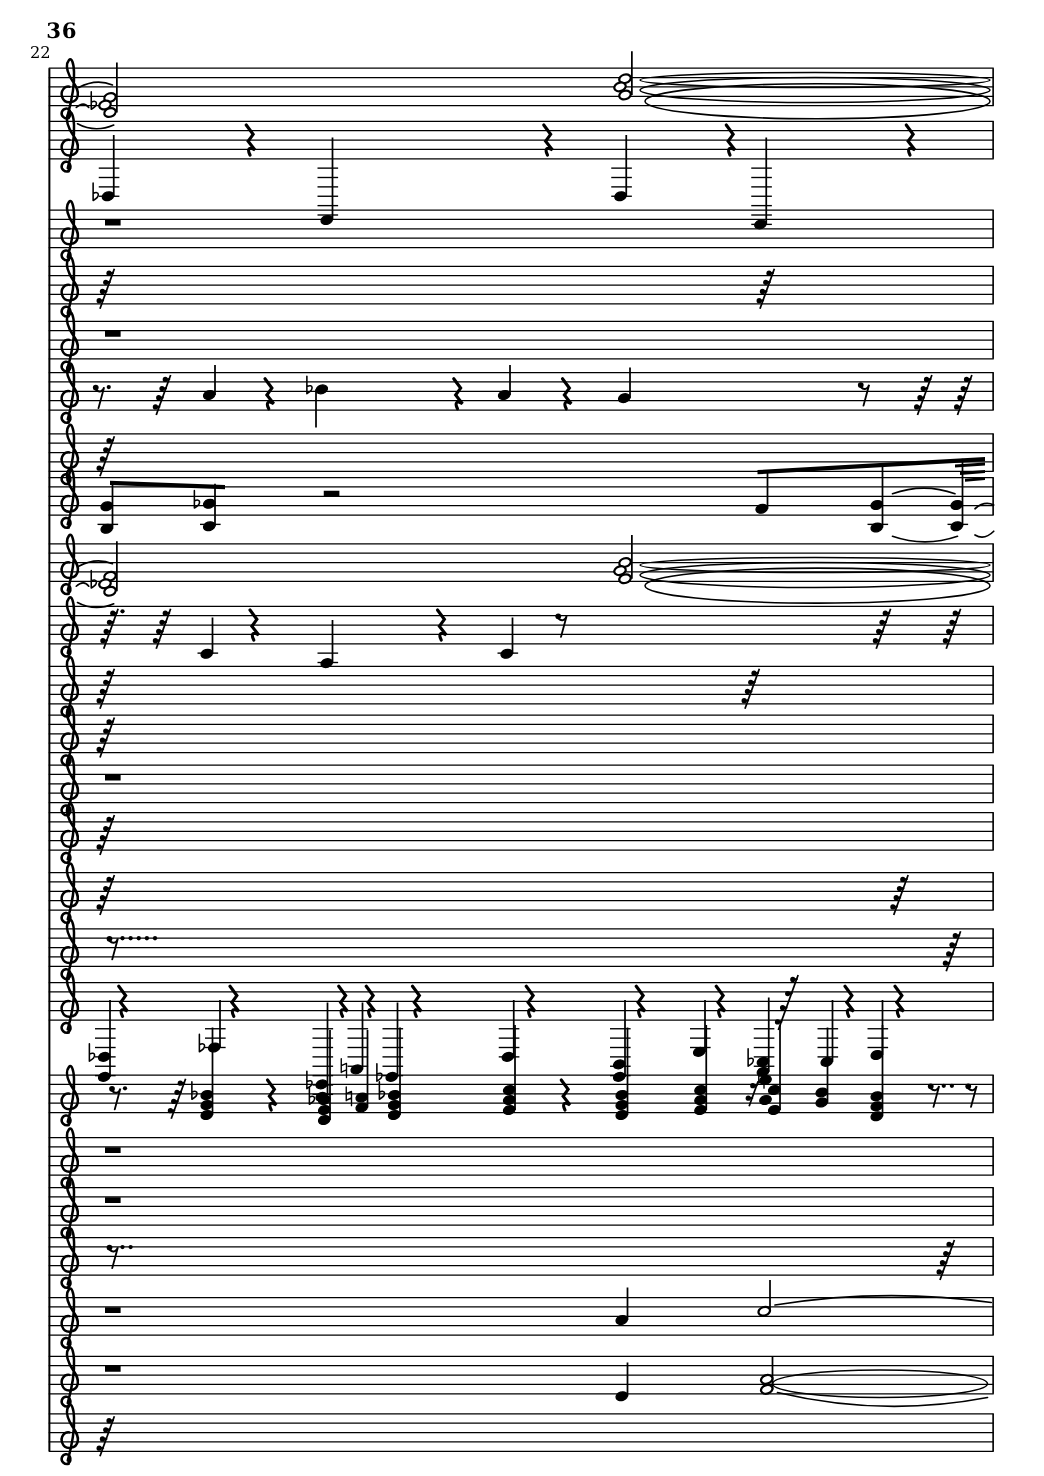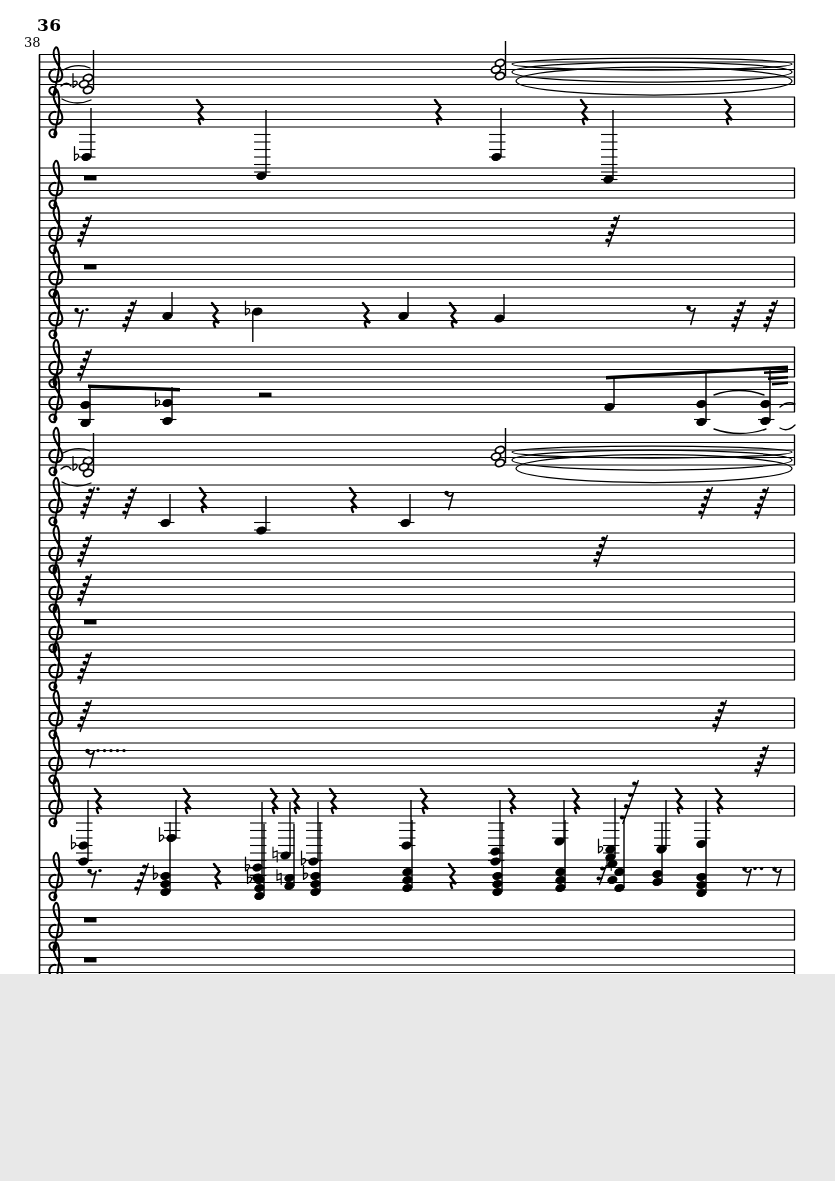--- a/index.html
+++ b/index.html
@@ -1,27 +1,27 @@
 <!DOCTYPE html>
 <html><head>
 <meta charset="utf-8">
 <style>
   html,body{margin:0;padding:0;background:#e8e8e8;}
-  .page{position:relative;width:835px;height:974px;background:#ffffff;overflow:hidden;
+  .page{position:relative;width:835px;height:1181px;background:#ffffff;overflow:hidden;
         font-family:"DejaVu Serif", serif;color:#000;}
   .pagenum{position:absolute;left:37px;top:15px;font-size:17px;font-weight:bold;letter-spacing:.5px;}
   .measurenum{position:absolute;left:24px;top:35px;font-size:13px;}
   #score{position:absolute;left:0;top:0;width:835px;height:1181px;}
 </style>
 </head>
 <body>
 
 <div class="page">
   <div class="pagenum">36</div>
-  <div class="measurenum">38</div>
+  <div class="measurenum">22</div>
   <svg id="score" xmlns="http://www.w3.org/2000/svg" viewBox="0 0 835 1181">
       <line x1="39.5" y1="54.5" x2="39.5" y2="1161" stroke="#000000" stroke-width="1.6"></line>
       <g>
         <line x1="39" y1="54.5" x2="795" y2="54.5" stroke="#000000" stroke-width="1"></line>
         <line x1="39" y1="62" x2="795" y2="62" stroke="#000000" stroke-width="1"></line>
         <line x1="39" y1="69.5" x2="795" y2="69.5" stroke="#000000" stroke-width="1"></line>
         <line x1="39" y1="77" x2="795" y2="77" stroke="#000000" stroke-width="1"></line>
         <line x1="39" y1="84.5" x2="795" y2="84.5" stroke="#000000" stroke-width="1"></line>
         <line x1="794.5" y1="54.5" x2="794.5" y2="84.5" stroke="#000000" stroke-width="1.3"></line>
         <g transform="translate(44,41)">

